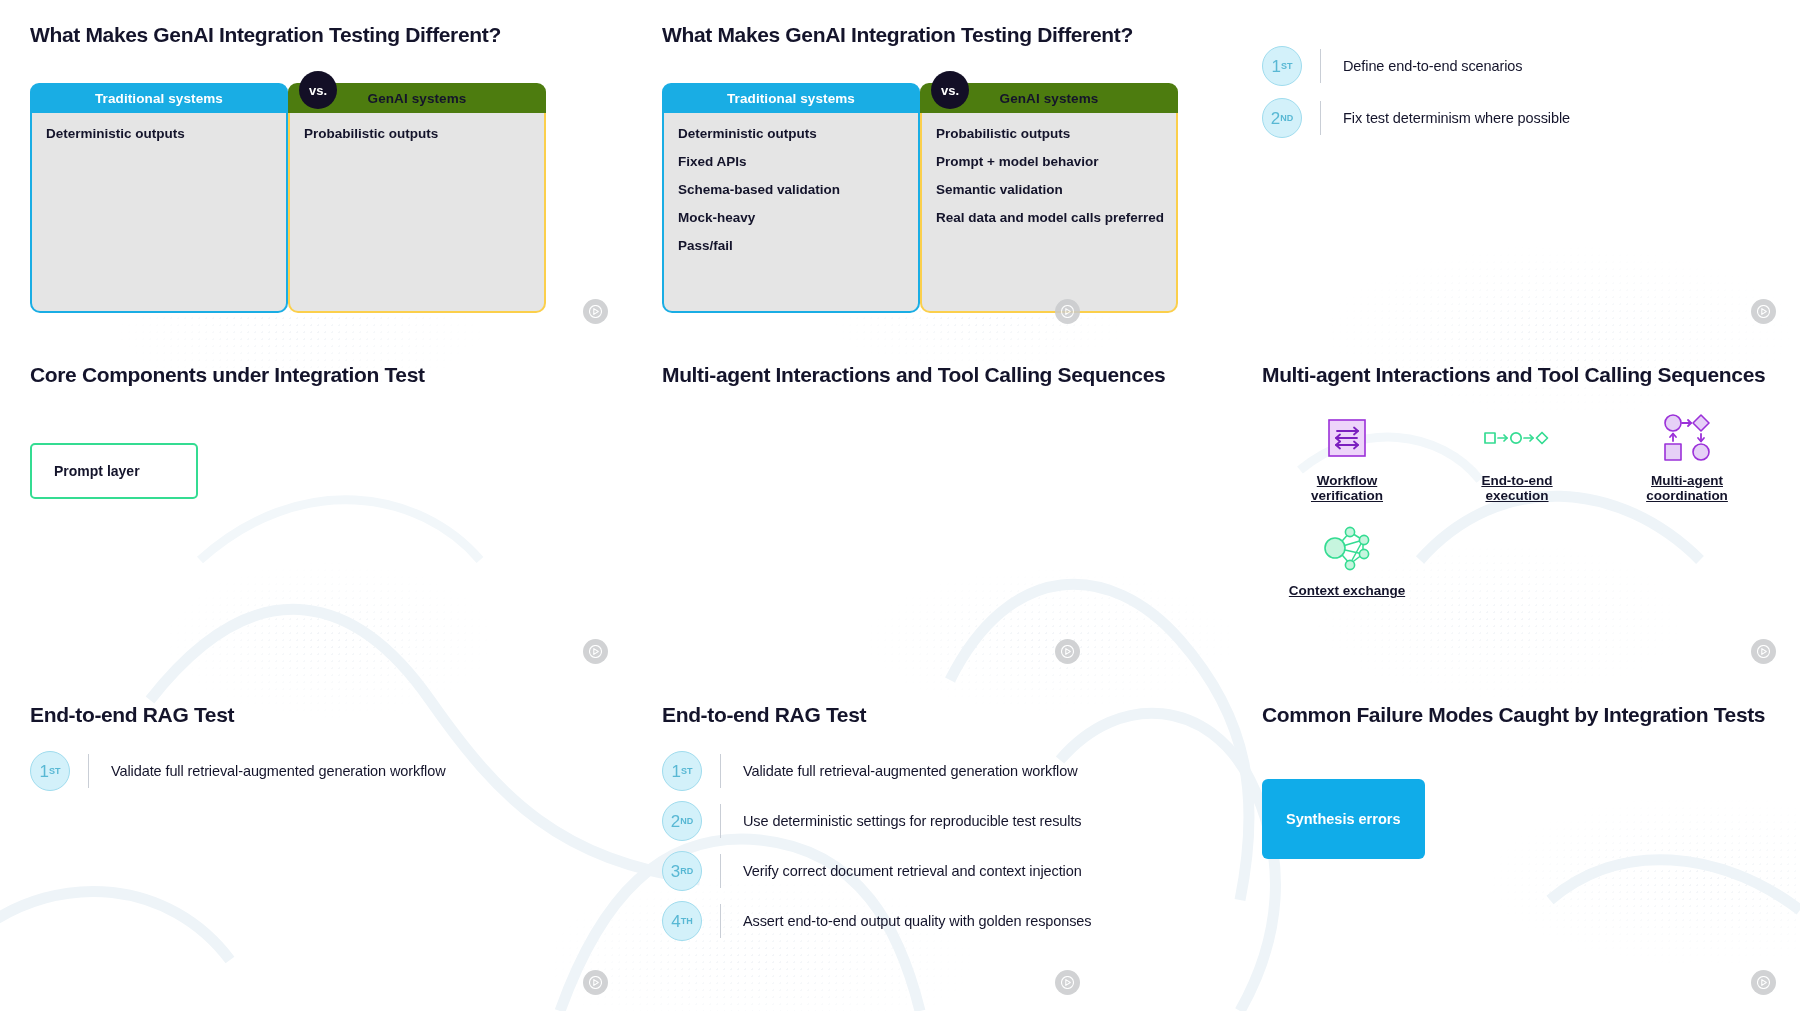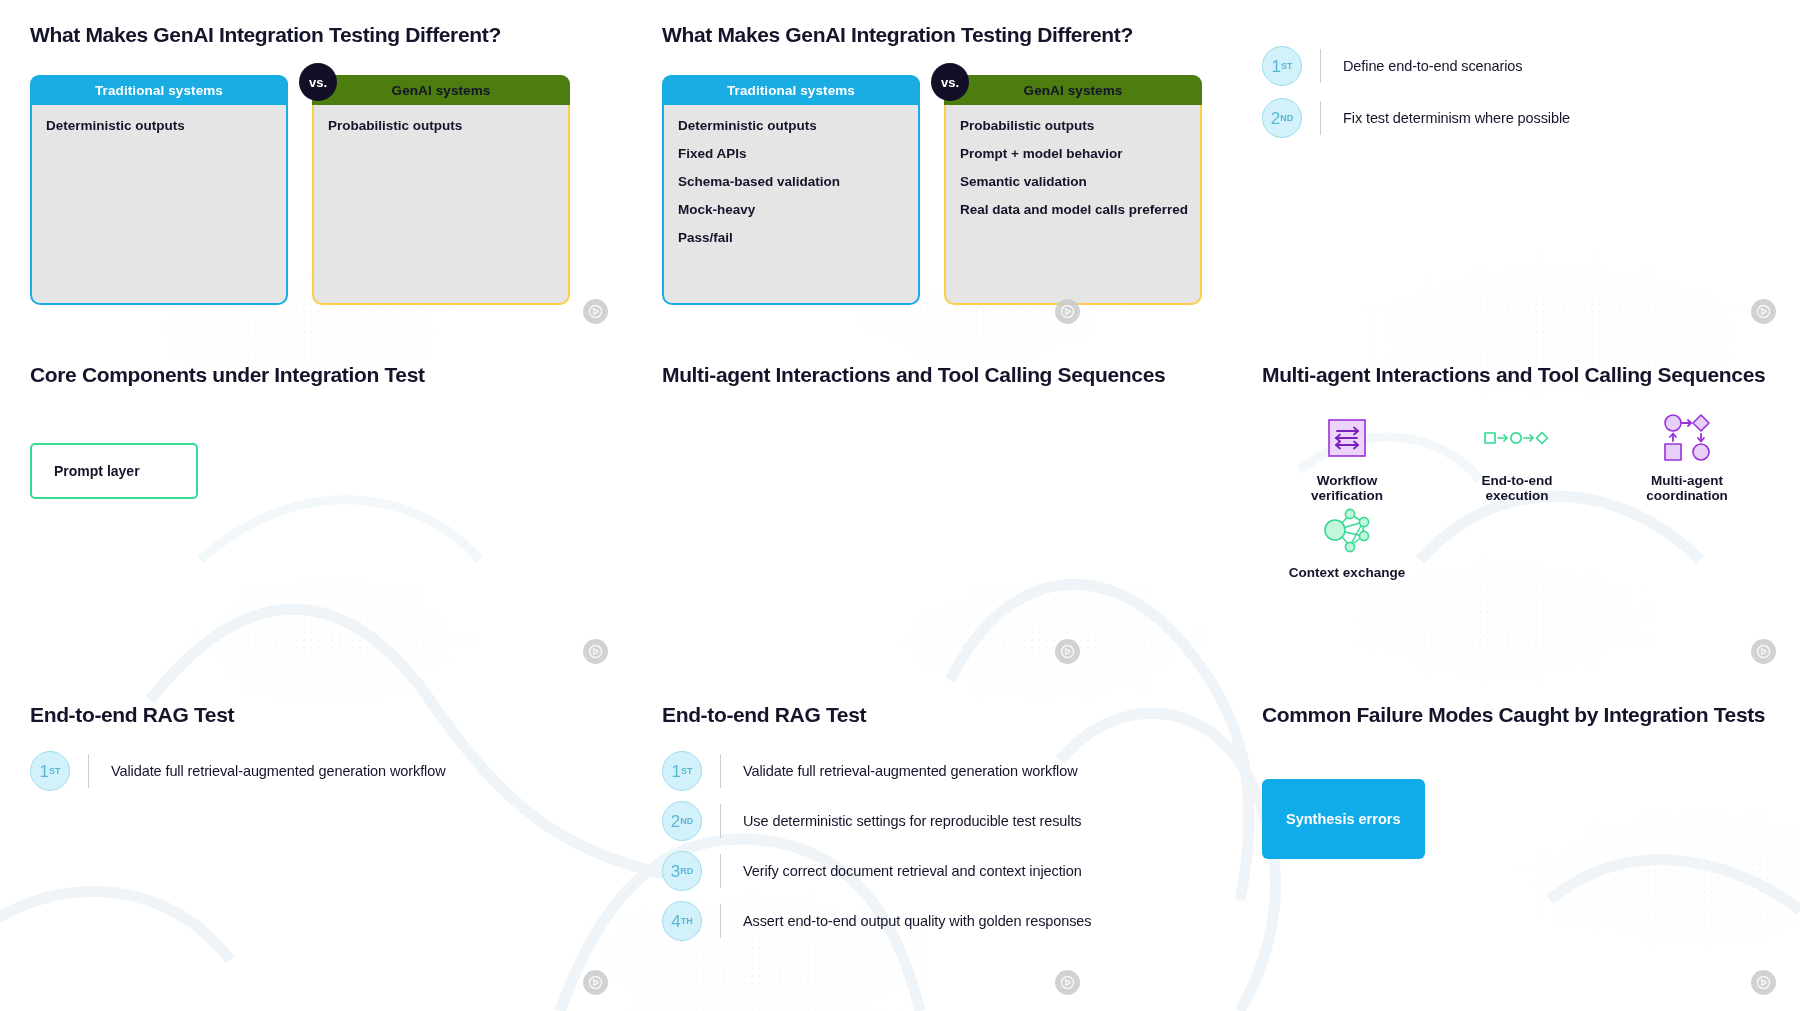--- a/index.html
+++ b/index.html
@@ -89,24 +89,23 @@
     display: flex;
     align-items: center;
     justify-content: center;
     opacity: .85;
   }
   .watermark svg { display:block; }
 
   
   .vs-wrap {
     position: relative;
-    margin-top: 28px;
+    margin-top: 36px;
     display: flex;
     align-items: flex-start;
-    gap: 24px;
   }
   .vs-col {
     width: 258px;
     border-radius: 10px;
     overflow: visible;
     position: relative;
   }
   .vs-head {
     height: 30px;
     border-radius: 9px 9px 0 0;
@@ -208,21 +207,23 @@
     font-size: 14px;
     font-weight: 600;
     color: #14142b;
   }
 
   
   .icon-grid {
     margin-top: 24px;
     display: grid;
     grid-template-columns: repeat(3, 1fr);
+    row-gap: 18px;
     width: 510px;
+    text-decoration: underline;
   }
   .icon-cell {
     display: flex;
     flex-direction: column;
     align-items: center;
     text-align: center;
   }
   .icon-art {
     height: 54px;
     display: flex;

